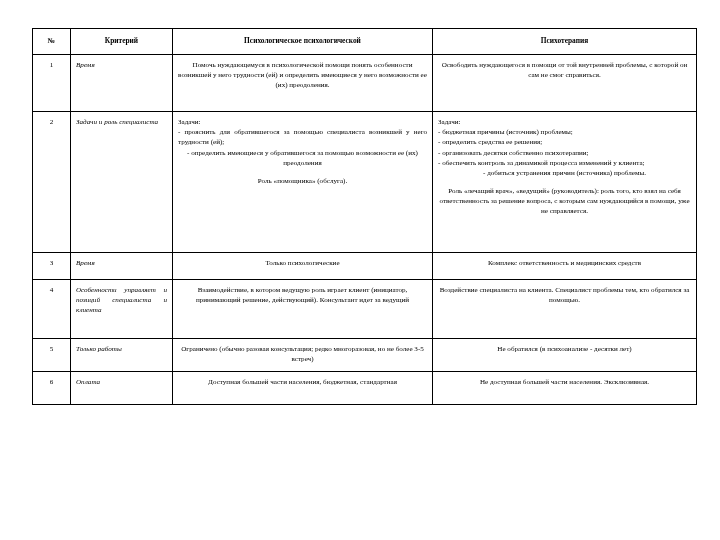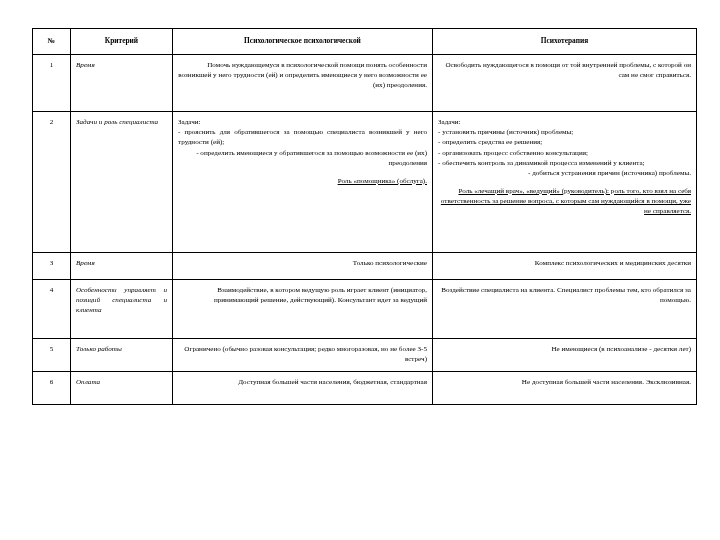--- a/index.html
+++ b/index.html
@@ -65,23 +65,23 @@
     text-justify: inter-word;
     padding-top: 6px;
     font-size: 7.2px;
   }
   td.body {
     text-align: justify;
     text-justify: inter-word;
     padding-top: 6px;
   }
   td.body .para { margin: 0; }
-  td.body .para + .para { margin-top: 1.05em; text-decoration: underline; }
+  td.body .para + .para { margin-top: 1.05em; }
   td.body .line { display: block; }
-  td.body .nojust { text-align: right; }
+  td.body .nojust { text-align: center; }
   .row-r1 td { height: 46px; }
   .row-r2 td { height: 130px; }
   .row-r3 td { height: 16px; }
   .row-r4 td { height: 48px; }
   .row-r5 td { height: 22px; }
   .row-r6 td { height: 22px; }
 </style>
 </head>
 <body>
 
@@ -126,42 +126,42 @@
                 <span class="line">- прояснить для обратившегося за помощью специалиста возникшей у него трудности (ей);</span>
                 <span class="line nojust">- определить имеющиеся у обратившегося за помощью возможности ее (их) преодоления</span>
               </div>
               <div class="para">
                 <span class="line nojust">Роль «помощника» (обслуга).</span>
               </div>
             </td>
             <td class="body">
               <div class="para">
                 <span class="line">Задачи:</span>
-                <span class="line">- установить причины (источник) проблемы;</span>
+                <span class="line">- бюджетная причины (источник) проблемы;</span>
                 <span class="line">- определить средства ее решения;</span>
-                <span class="line">- организовать процесс собственно консультация;</span>
+                <span class="line">- организовать десятки собственно психотерапии;</span>
                 <span class="line">- обеспечить контроль за динамикой процесса изменений у клиента;</span>
                 <span class="line nojust">- добиться устранения причин (источника) проблемы.</span>
               </div>
               <div class="para">
                 <span class="line nojust">Роль «лечащий врач», «ведущий» (руководитель): роль того, кто взял на себя ответственность за решение вопроса, с которым сам нуждающийся в помощи, уже не справляется.</span>
               </div>
             </td>
           </tr>
           <tr class="row-r3">
             <td class="num">3</td>
             <td class="crit">Время</td>
             <td class="body">
               <div class="para">
                 <span class="line nojust">Только психологические</span>
               </div>
             </td>
             <td class="body">
               <div class="para">
-                <span class="line nojust">Комплекс психологических и медицинских десятки</span>
+                <span class="line nojust">Комплекс ответственность и медицинских средств</span>
               </div>
             </td>
           </tr>
           <tr class="row-r4">
             <td class="num">4</td>
             <td class="crit">Особенности управляет и позиций специалиста и клиента</td>
             <td class="body">
               <div class="para">
                 <span class="line nojust">Взаимодействие, в котором ведущую роль играет клиент (инициатор, принимающий решение, действующий). Консультант идет за ведущий</span>
               </div>
@@ -175,21 +175,21 @@
           <tr class="row-r5">
             <td class="num">5</td>
             <td class="crit">Только работы</td>
             <td class="body">
               <div class="para">
                 <span class="line nojust">Ограничено (обычно разовая консультация; редко многоразовая, но не более 3-5 встреч)</span>
               </div>
             </td>
             <td class="body">
               <div class="para">
-                <span class="line nojust">Не имеющиеся (в психоанализе - десятки лет)</span>
+                <span class="line nojust">Не обратился (в психоанализе - десятки лет)</span>
               </div>
             </td>
           </tr>
           <tr class="row-r6">
             <td class="num">6</td>
             <td class="crit">Оплата</td>
             <td class="body">
               <div class="para">
                 <span class="line nojust">Доступная большей части населения, бюджетная, стандартная</span>
               </div>

